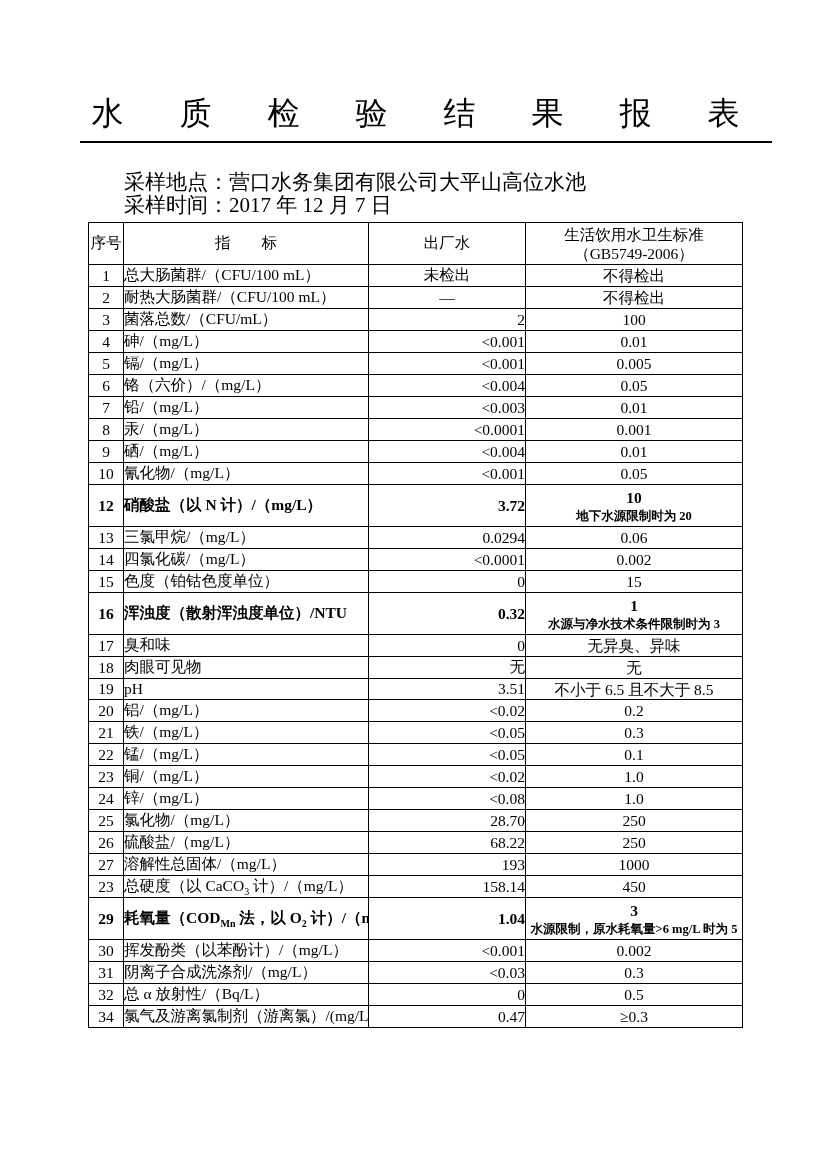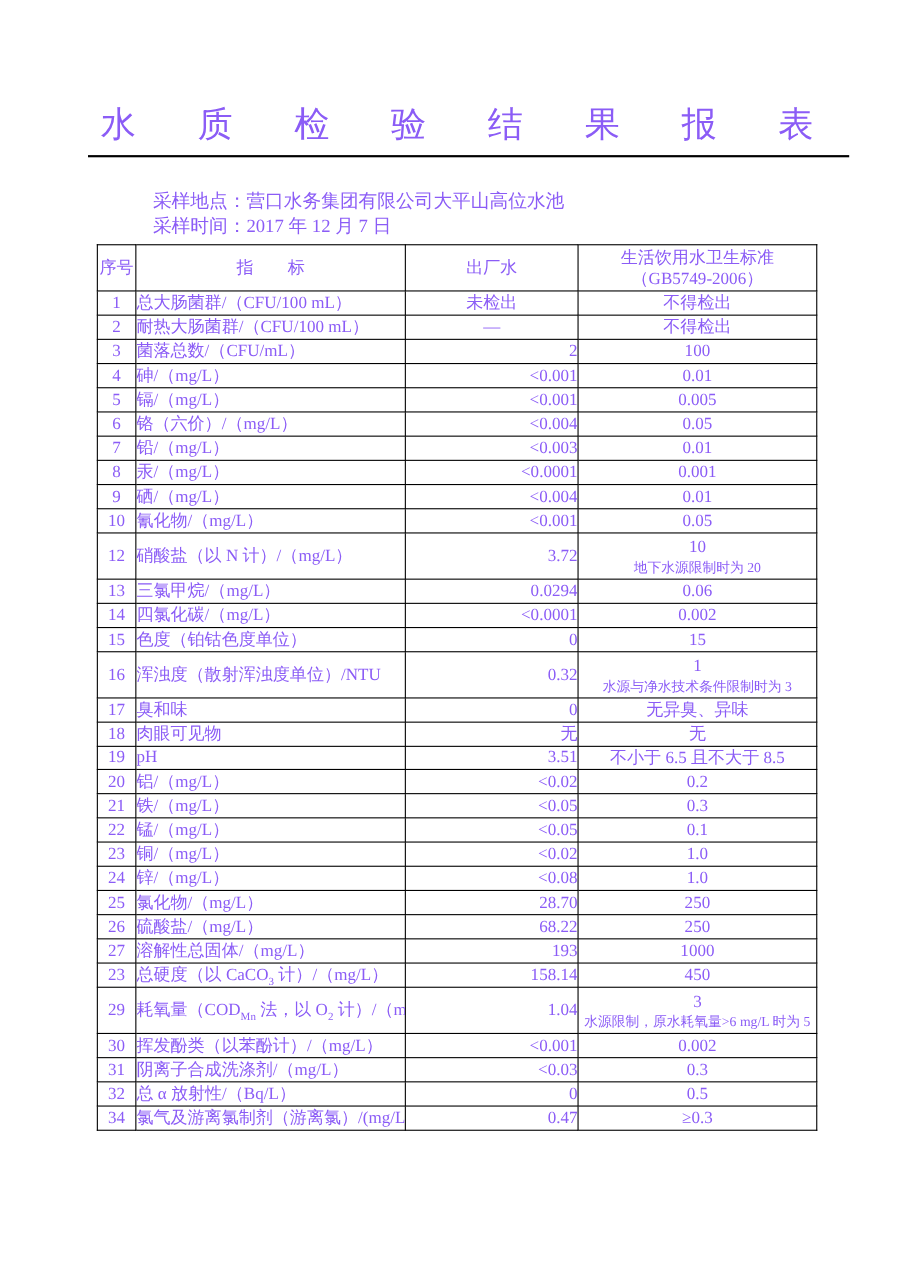--- a/index.html
+++ b/index.html
@@ -1,21 +1,21 @@
 <!DOCTYPE html>
 <html lang="zh"><head>
 <meta charset="utf-8">
 <style>
   html, body { margin:0; padding:0; background:#ffffff; }
   .page {
     position: relative;
     width: 827px;
     height: 1089px;
     background: #ffffff;
-    color: #8b5cf6;
+    color: #000000;
     font-family: "Liberation Serif", "DejaVu Serif", serif;
     overflow: hidden;
   }
   
   .title-wrap {
     position: absolute;
     top: 92px;
     left: 0;
     width: 100%;
     text-align: center;
@@ -26,23 +26,23 @@
     font-weight: 500;
     letter-spacing: 24px;
     margin-right: -24px;
     padding: 0 8px 5px 12px;
     border-bottom: 2px solid #000;
     white-space: nowrap;
   }
   
   .meta {
     position: absolute;
-    left: 139px;
+    left: 124px;
     top: 171px;
-    font-size: 17px;
+    font-size: 21px;
     line-height: 23px;
   }
   
   table.results {
     position: absolute;
     left: 88px;
     top: 222px;
     width: 654px;
     border-collapse: collapse;
     table-layout: fixed;
@@ -51,21 +51,21 @@
     border: 1px solid #000;
     padding: 0;
     font-size: 15.5px;
     vertical-align: middle;
     overflow: hidden;
   }
   thead tr { height: 42px; }
   th { font-weight: normal; text-align: center; }
   .hdr-std div { line-height: 19px; }
   tbody tr { height: 21px; }
-  tbody tr.tall { height: 42px; }
+  tbody tr.tall { height: 42px; font-weight: bold; }
   td.c-no  { text-align: center; }
   td.c-ind { text-align: left; padding: 0 3px; white-space: nowrap; }
   td.c-val { text-align: right; padding: 0 5px; }
   td.c-val.center { text-align: center; }
   td.c-std { text-align: center; padding: 0 5px; }
   .std-main { line-height: 19px; }
   tr.tall .std-main { line-height: 22px; }
   .std-note { font-size: 12.5px; line-height: 15px; white-space: nowrap; }
   sub { font-size: 10px; line-height: 0; }
 </style>

